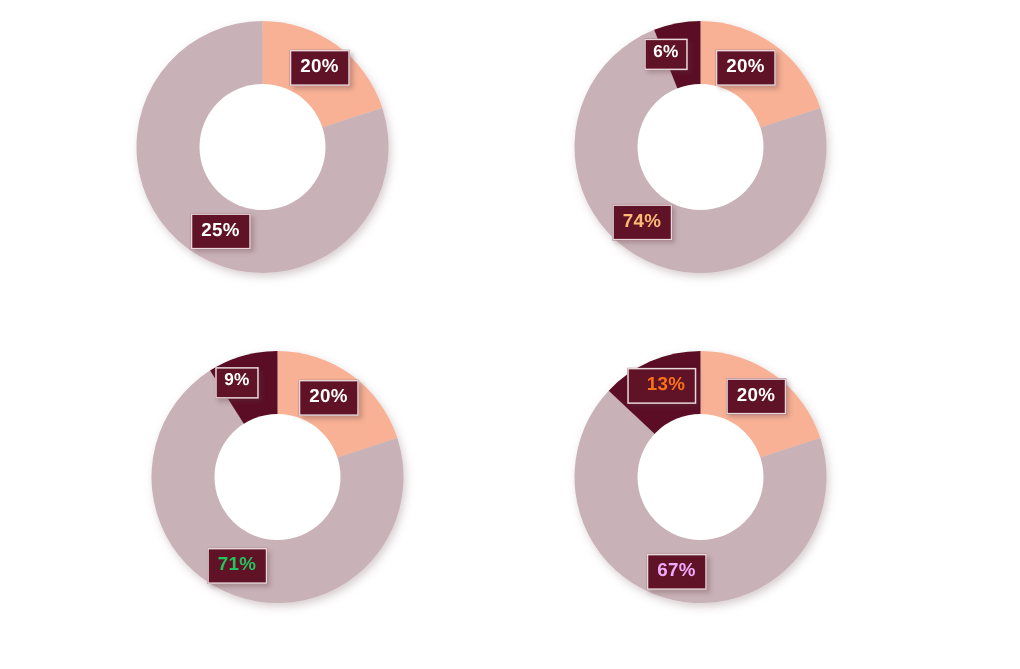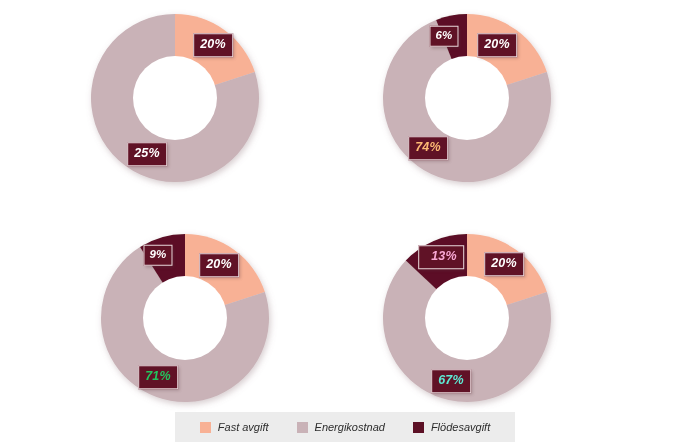--- a/index.html
+++ b/index.html
@@ -15,21 +15,20 @@
     font-family: "Liberation Sans", sans-serif;
   }
 
   #canvas {
     position: absolute;
     left: 0;
     top: 0;
     width: 680px;
     height: 446px;
     background: #ffffff;
-    font-style: italic;
   }
 
   .donut-wrap {
     position: absolute;
   }
 
   .donut-svg {
     display: block;
     overflow: visible;
   }
@@ -157,33 +156,19 @@
 
   <div id="labels-layer">
       <div class="pct-label" style="left: 213px; top: 45px; background: rgb(96, 18, 38); border-color: rgb(232, 216, 219); color: rgb(255, 255, 255);">20%</div>
       <div class="pct-label" style="left: 147px; top: 154px; background: rgb(96, 18, 38); border-color: rgb(232, 216, 219); color: rgb(255, 255, 255);">25%</div>
       <div class="pct-label small" style="left: 444px; top: 36px; background: rgb(96, 18, 38); border-color: rgb(232, 216, 219); color: rgb(255, 255, 255);">6%</div>
       <div class="pct-label" style="left: 497px; top: 45px; background: rgb(96, 18, 38); border-color: rgb(232, 216, 219); color: rgb(255, 255, 255);">20%</div>
       <div class="pct-label" style="left: 428px; top: 148px; background: rgb(96, 18, 38); border-color: rgb(232, 216, 219); color: #fdba74;">74%</div>
       <div class="pct-label small" style="left: 158px; top: 255px; background: rgb(96, 18, 38); border-color: rgb(232, 216, 219); color: rgb(255, 255, 255);">9%</div>
       <div class="pct-label" style="left: 219px; top: 265px; background: rgb(96, 18, 38); border-color: rgb(232, 216, 219); color: rgb(255, 255, 255);">20%</div>
       <div class="pct-label" style="left: 158px; top: 377px; background: rgb(96, 18, 38); border-color: rgb(232, 216, 219); color: #22c55e;">71%</div>
-      <div class="pct-label" style="left: 441px; top: 257px; background: rgb(96, 18, 38); border-color: rgb(232, 216, 219); color: #f9a8d4; padding-left: 12px;">13%</div>
+      <div class="pct-label" style="left: 441px; top: 257px; background: rgb(96, 18, 38); border-color: rgb(232, 216, 219); color: #f97316; padding-left: 12px;">13%</div>
       <div class="pct-label" style="left: 504px; top: 264px; background: rgb(96, 18, 38); border-color: rgb(232, 216, 219); color: rgb(255, 255, 255);">20%</div>
-      <div class="pct-label" style="left: 451px; top: 381px; background: rgb(96, 18, 38); border-color: rgb(232, 216, 219); color: #5eead4;">67%</div>
+      <div class="pct-label" style="left: 451px; top: 381px; background: rgb(96, 18, 38); border-color: rgb(232, 216, 219); color: #f0abfc;">67%</div>
     </div>
 
-  <div id="legend" style="background: rgb(236, 236, 236);">
-    <div class="legend-item">
-      <span class="legend-swatch" style="background: rgb(248, 177, 149);"></span>
-      <span class="legend-text" style="color: rgb(45, 45, 45);">Fast avgift</span>
-    </div>
-    <div class="legend-item">
-      <span class="legend-swatch" style="background: rgb(201, 178, 183);"></span>
-      <span class="legend-text" style="color: rgb(45, 45, 45);">Energikostnad</span>
-    </div>
-    <div class="legend-item">
-      <span class="legend-swatch" style="background: rgb(92, 16, 37);"></span>
-      <span class="legend-text" style="color: rgb(45, 45, 45);">Flödesavgift</span>
-    </div>
-  </div>
 
 </div>
 
 </body></html>

